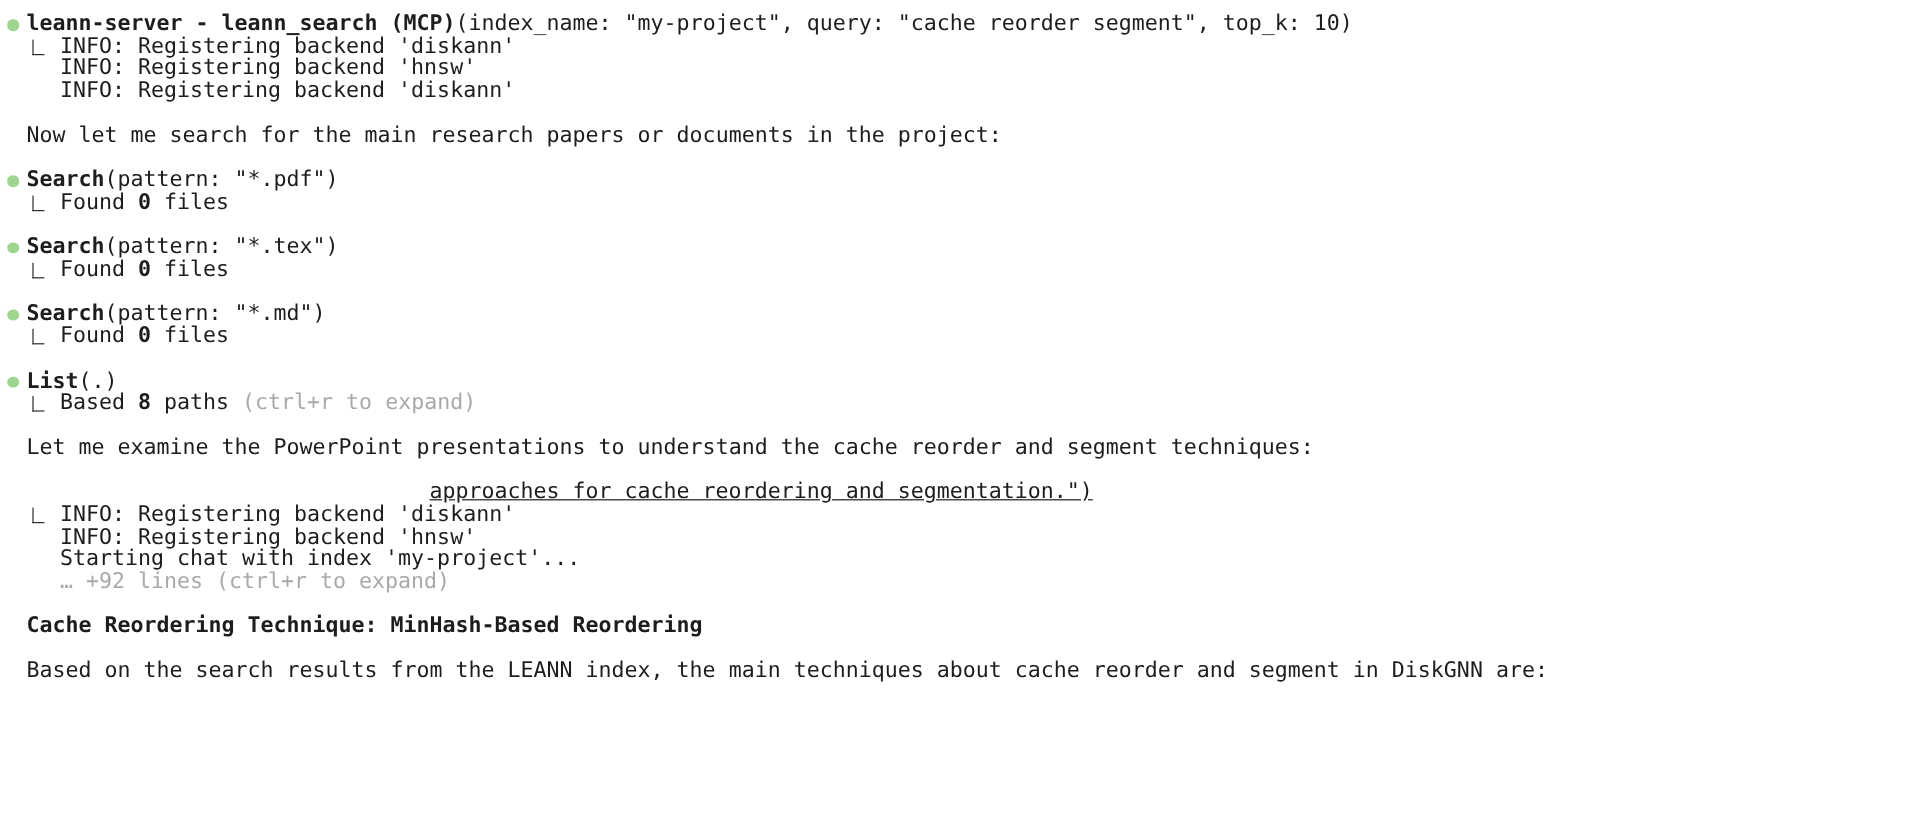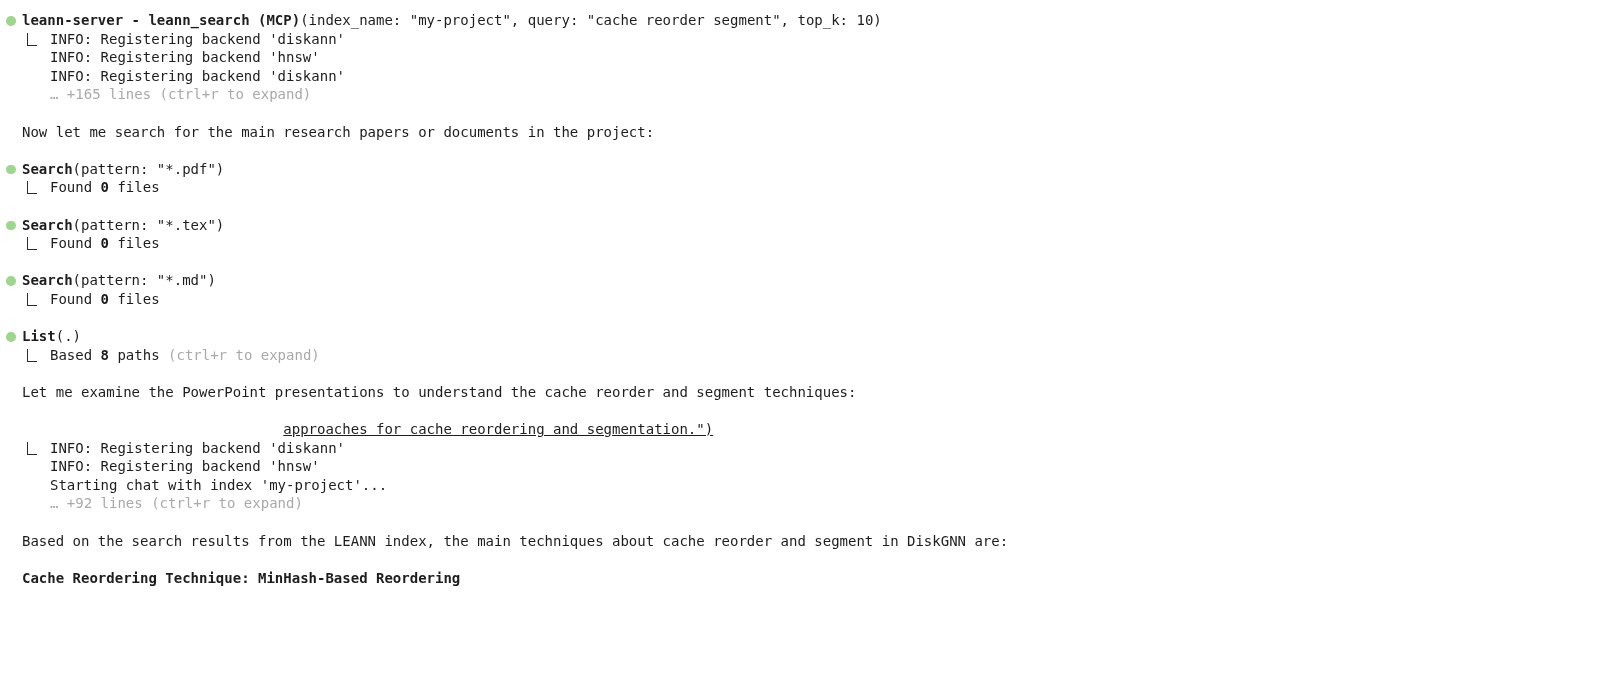--- a/index.html
+++ b/index.html
@@ -4,21 +4,21 @@
 <style>
   * { margin: 0; padding: 0; box-sizing: border-box; }
   html, body {
     width: 1600px;
     height: 685px;
     background: #ffffff;
     overflow: hidden;
   }
   .terminal {
     font-family: "DejaVu Sans Mono", "Liberation Mono", monospace;
-    font-size: 14px;
+    font-size: 18px;
     line-height: 18.6px;
     color: #1d1d1d;
     padding: 11px 0 0 6px;
   }
   .line { white-space: pre; }
   .block { margin-top: 18.6px; }
   .block:first-child { margin-top: 0; }
 
   
   .bullet {
@@ -56,21 +56,20 @@
 </head>
 <body style="background: rgb(255, 255, 255);">
 
 <div class="terminal">
 
   <div class="block">
     <div class="line"><span class="bullet" style="background: rgb(159, 214, 143);"></span><span class="tool-name">leann-server - leann_search (MCP)</span><span class="tool-args">(index_name: "my-project", query: "cache reorder segment", top_k: 10)</span></div>
     <div class="line tree-row"><span class="tree-icon"></span><span>INFO: Registering backend 'diskann'</span></div>
     <div class="line cont-row"><span>INFO: Registering backend 'hnsw'</span></div>
     <div class="line cont-row"><span>INFO: Registering backend 'diskann'</span></div>
-    <div class="line cont-row muted" style="color: rgb(169, 169, 169);"><span>… +165 lines (ctrl+r to expand)</span></div>
   </div>
 
   <div class="block">
     <div class="line msg-row">Now let me search for the main research papers or documents in the project:</div>
   </div>
 
   <div class="block">
     <div class="line"><span class="bullet" style="background: rgb(159, 214, 143);"></span><span class="tool-name">Search</span><span class="tool-args">(pattern: "*.pdf")</span></div>
     <div class="line tree-row"><span class="tree-icon"></span><span>Found </span><span class="bold">0</span><span> files</span></div>
   </div>
@@ -97,20 +96,20 @@
 
   <div class="block">
     <div class="line wrap-row">approaches for cache reordering and segmentation.")</div>
     <div class="line tree-row"><span class="tree-icon"></span><span>INFO: Registering backend 'diskann'</span></div>
     <div class="line cont-row"><span>INFO: Registering backend 'hnsw'</span></div>
     <div class="line cont-row"><span>Starting chat with index 'my-project'...</span></div>
     <div class="line cont-row muted" style="color: rgb(169, 169, 169);"><span>… +92 lines (ctrl+r to expand)</span></div>
   </div>
 
   <div class="block">
-    <div class="line msg-row">Based on the search results from the LEANN index, the main techniques about cache reorder and segment in DiskGNN are:</div>
+    <div class="line heading-row">Cache Reordering Technique: MinHash-Based Reordering</div>
   </div>
 
   <div class="block">
-    <div class="line heading-row">Cache Reordering Technique: MinHash-Based Reordering</div>
+    <div class="line msg-row">Based on the search results from the LEANN index, the main techniques about cache reorder and segment in DiskGNN are:</div>
   </div>
 
 </div>
 
 </body></html>

